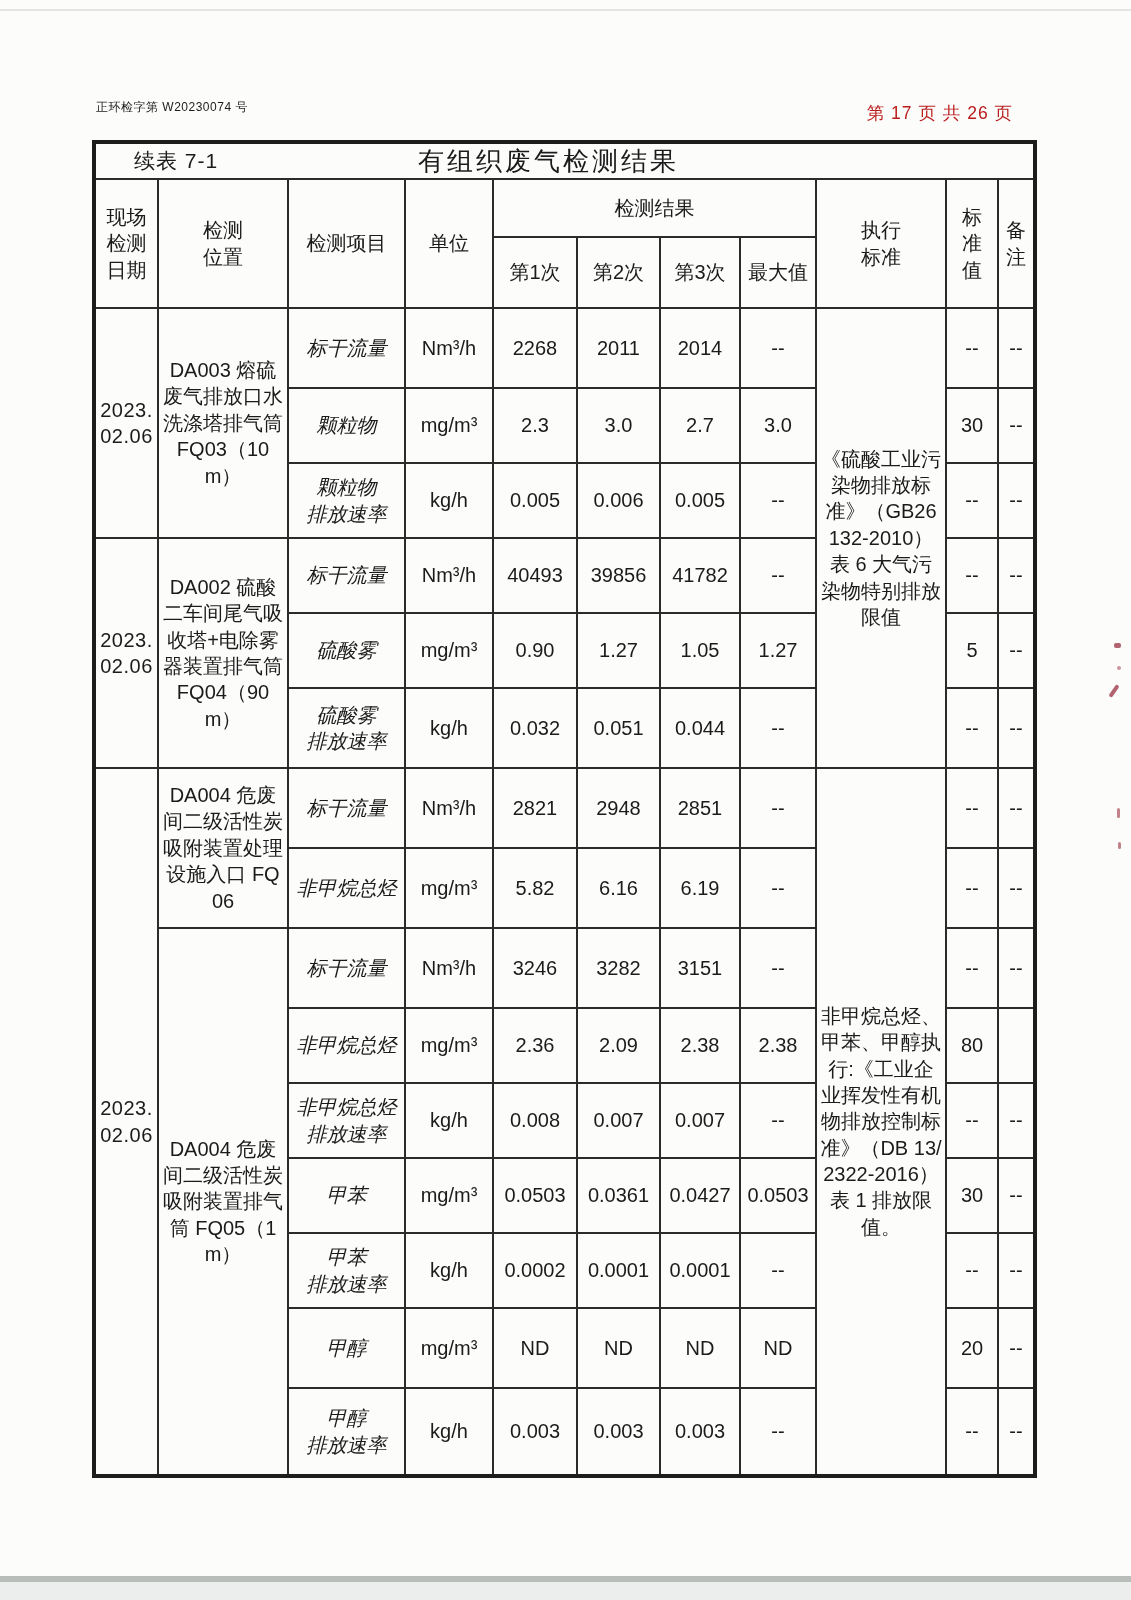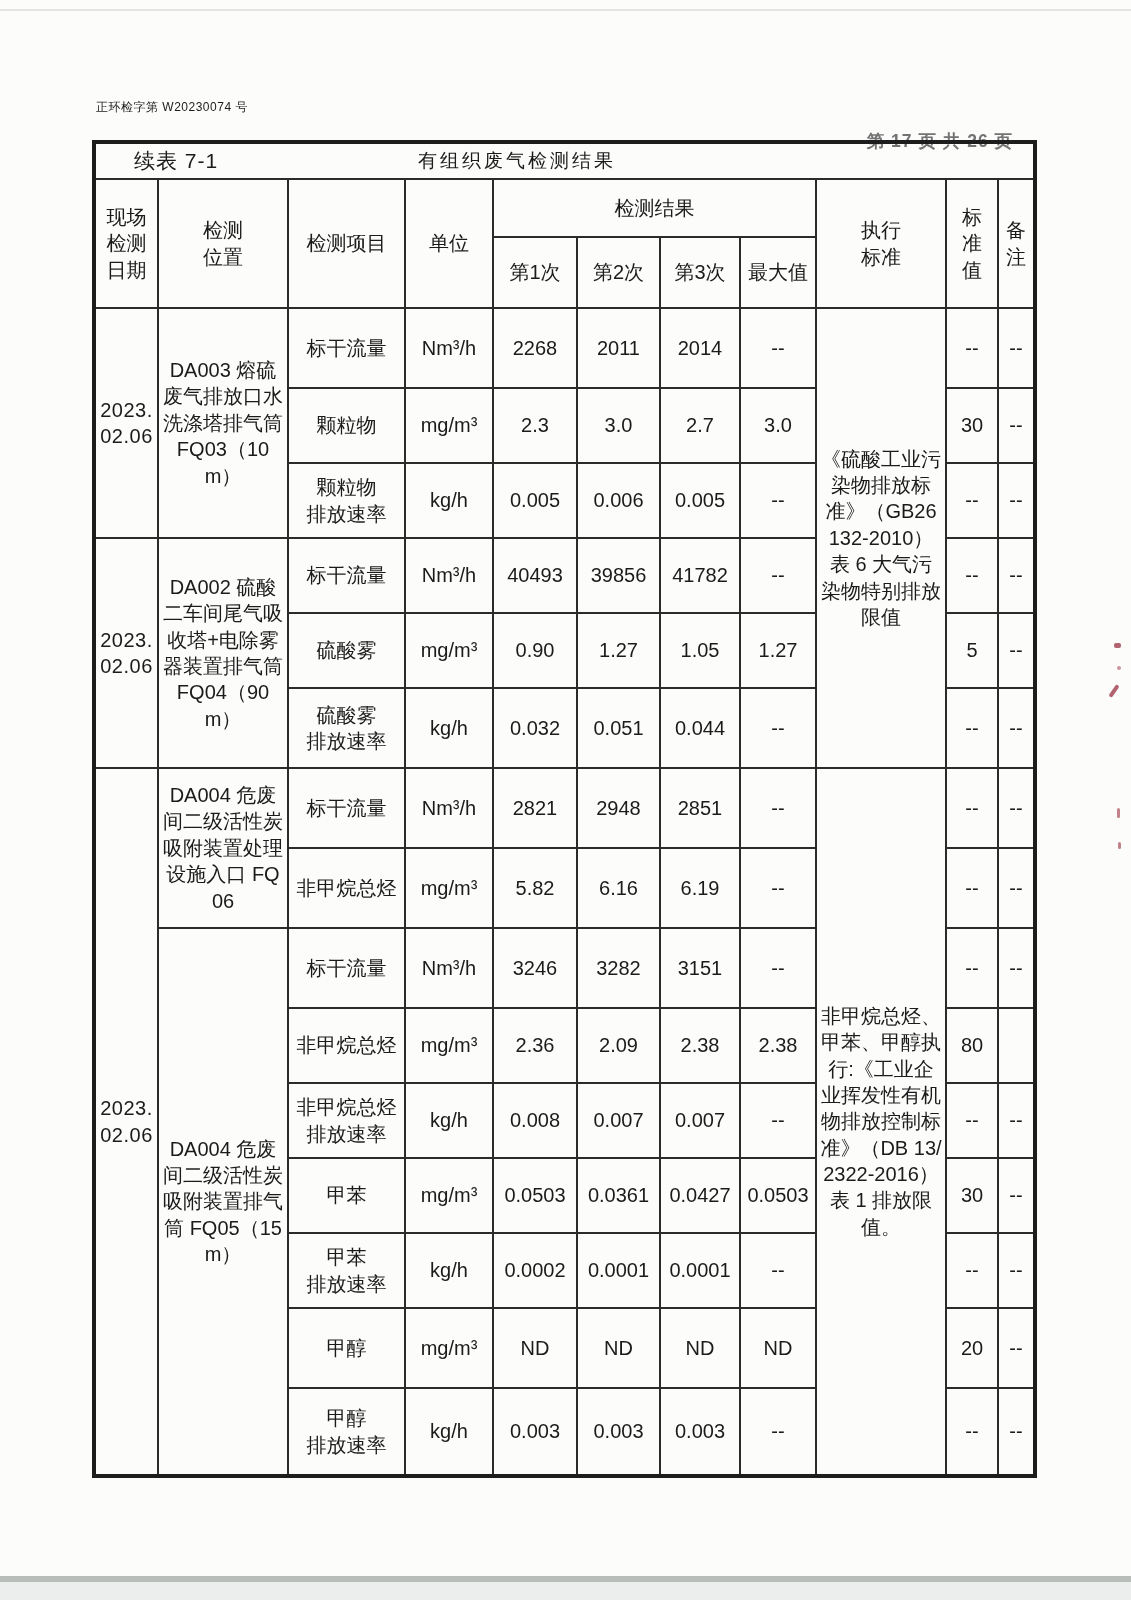--- a/index.html
+++ b/index.html
@@ -24,21 +24,21 @@
   .scan-bottom-fade{
     position:absolute;top:1582px;left:0;width:100%;height:18px;
     background:#eceded;
   }
   .doc-number{
     position:absolute;left:96px;top:99px;
     font-size:12px;color:#1b1b1b;letter-spacing:.5px;font-weight:500;
   }
   .page-info{
     position:absolute;right:118px;top:101px;
-    font-size:17.5px;color:#737373;letter-spacing:1px;font-weight:700;margin-top:28px;
+    font-size:17.5px;color:#b91c1c;letter-spacing:1px;font-weight:400;
   }
   table.results{
     position:absolute;left:92px;top:140px;
     width:862px;table-layout:fixed;
     border-collapse:collapse;
     background:transparent;
   }
   table.results th,table.results td{
     border:2px solid #2b2b2b;
     text-align:center;vertical-align:middle;
@@ -50,31 +50,31 @@
   tr.title-row td{
     height:34px;padding:0;position:relative;
   }
   .title-wrap{position:relative;width:100%;height:100%;}
   .title-left{
     position:absolute;left:38px;top:50%;transform:translateY(-50%);
     font-size:21px;letter-spacing:1px;
   }
   .title-center{
     position:absolute;left:322px;top:50%;transform:translateY(-50%);
-    font-size:19px;letter-spacing:3px;
+    font-size:26px;letter-spacing:3px;
   }
   .pre{white-space:pre-line;}
   tr.h1{height:58px;}
   tr.h2{height:71px;}
   td.c-loc,td.c-std{
     line-height:1.55;
     overflow-wrap:break-word;word-break:break-all;
     padding:2px 5px;
   }
-  td.c-item{white-space:pre-line;}
+  td.c-item{white-space:pre-line;font-style:italic;}
   td.c-date{white-space:pre-line;letter-spacing:.5px;}
   .red-mark{position:absolute;background:#993040;opacity:.75;border-radius:2px;}
   .rm1{left:1114px;top:643px;width:7px;height:5px;}
   .rm2{left:1117px;top:666px;width:4px;height:4px;opacity:.5;}
   .rm3{left:1112px;top:684px;width:4px;height:14px;transform:rotate(35deg);}
   .rm4{left:1117px;top:808px;width:3px;height:10px;opacity:.6;}
   .rm5{left:1118px;top:842px;width:3px;height:7px;opacity:.6;}
 </style>
 </head>
 <body>
@@ -220,21 +220,21 @@
           <td class="c-item">非甲烷总烃</td>
           <td class="c-unit">mg/m³</td>
           <td class="c-val">5.82</td>
           <td class="c-val">6.16</td>
           <td class="c-val">6.19</td>
           <td class="c-val">--</td>
           <td class="c-lim">--</td>
           <td class="c-rem">--</td>
         </tr>
         <tr style="height: 80px;">
-          <td rowspan="7" class="c-loc">DA004 危废间二级活性炭吸附装置排气筒 FQ05（15m）</td>
+          <td rowspan="7" class="c-loc">DA004 危废间二级活性炭吸附装置排气筒 FQ05（1m）</td>
           <td class="c-item">标干流量</td>
           <td class="c-unit">Nm³/h</td>
           <td class="c-val">3246</td>
           <td class="c-val">3282</td>
           <td class="c-val">3151</td>
           <td class="c-val">--</td>
           <td class="c-lim">--</td>
           <td class="c-rem">--</td>
         </tr>
         <tr style="height: 75px;">

